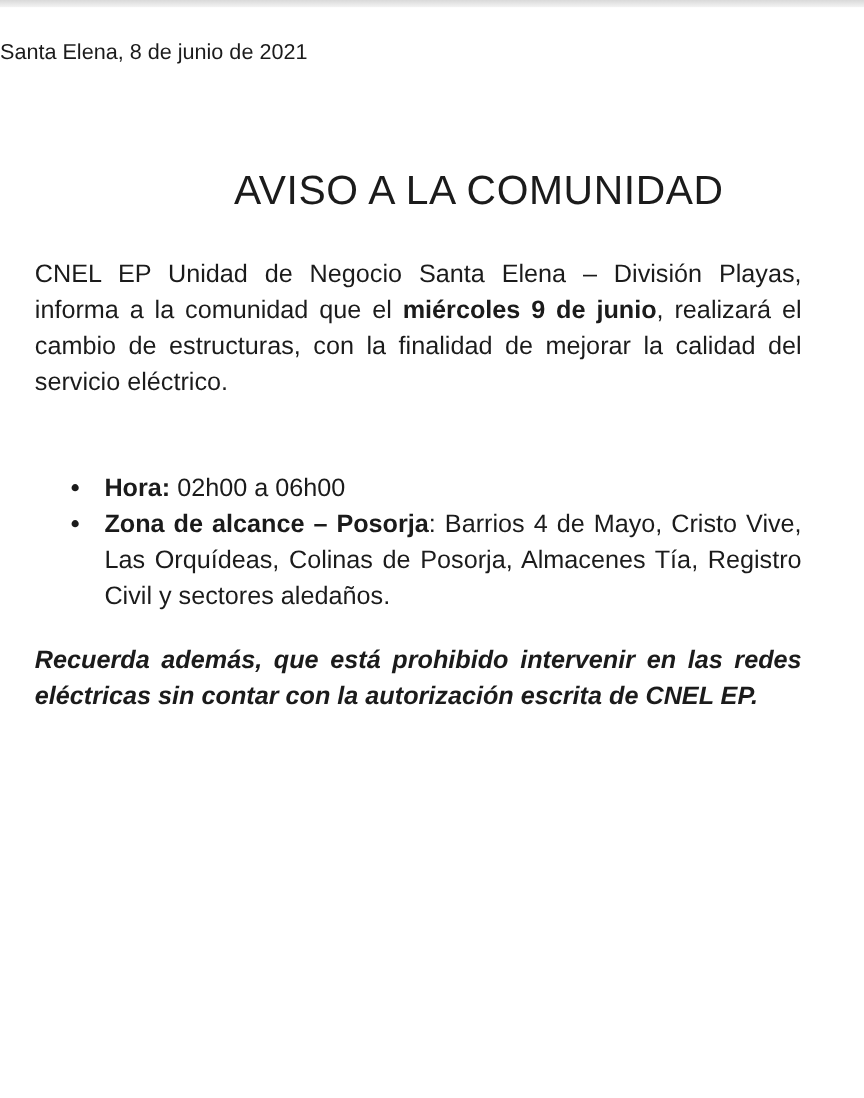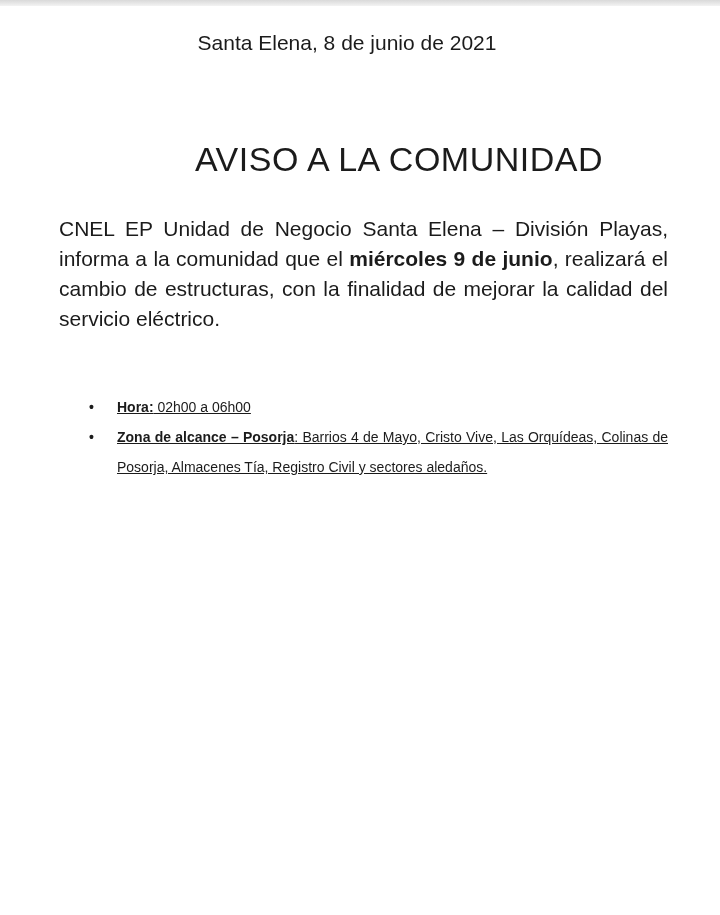--- a/index.html
+++ b/index.html
@@ -16,55 +16,53 @@
     position: relative;
   }
   .top-strip {
     height: 6px;
     width: 100%;
     background: linear-gradient(to bottom, #d9d9d9, #f3f3f3);
   }
   .date-line {
     margin-top: 22px;
     padding-right: 26px;
-    text-align: center;
-    font-size: 21px;
+    text-align: left;
+    font-size: 18px;
     line-height: 30px;
   }
   .doc-title {
     margin: 80px 0 0 0;
     font-size: 34px;
     font-weight: normal;
     text-align: center;
     text-indent: 78px; 
     letter-spacing: 0.5px;
     line-height: 42px;
   }
   .content {
-    padding: 0 52px 0 45px;
-    margin-left: 14px;
+    padding: 0 52px 0 29px;
   }
   .para {
     font-size: 21px;
     line-height: 30px;
     text-align: justify;
     margin: 0;
   }
   .para-intro   { margin-top: 34px; }
   .para-sectors { margin-top: 22px; }
   .bullet-list {
     list-style: none;
     margin: 58px 0 0 0;
     padding: 0 0 0 58px;
   }
   .bullet-list li {
-    font-size: 14px;
+    font-size: 21px;
     line-height: 30px;
     text-align: justify;
-    text-decoration: underline;
   }
   .bullet {
     display: inline-block;
     width: 28px;
     margin-left: -28px;
     font-weight: bold;
   }
   .para-apology { margin-top: 66px; }
   .para-warning {
     margin-top: 24px;
@@ -93,15 +91,16 @@
 
   <p class="para para-intro"><span>CNEL EP Unidad de Negocio Santa Elena – División Playas, informa a la comunidad que el </span><span class="run-bold">miércoles 9 de junio</span><span>, realizará el cambio de estructuras, con la finalidad de mejorar la calidad del servicio eléctrico.</span></p>
 
 
   <ul class="bullet-list">
     <li><span class="bullet">•</span><span><span class="run-bold">Hora:</span><span> 02h00 a 06h00</span></span></li>
     <li><span class="bullet">•</span><span><span class="run-bold">Zona de alcance – Posorja</span><span>: Barrios 4 de Mayo, Cristo Vive, Las Orquídeas, Colinas de Posorja, Almacenes Tía, Registro Civil y sectores aledaños.</span></span></li>
   </ul>
 
 
+  <p class="para para-warning">Recuerda además, que está prohibido intervenir en las redes eléctricas sin contar con la autorización escrita de CNEL EP.</p>
 
 
 </div>
 
 </body></html>

